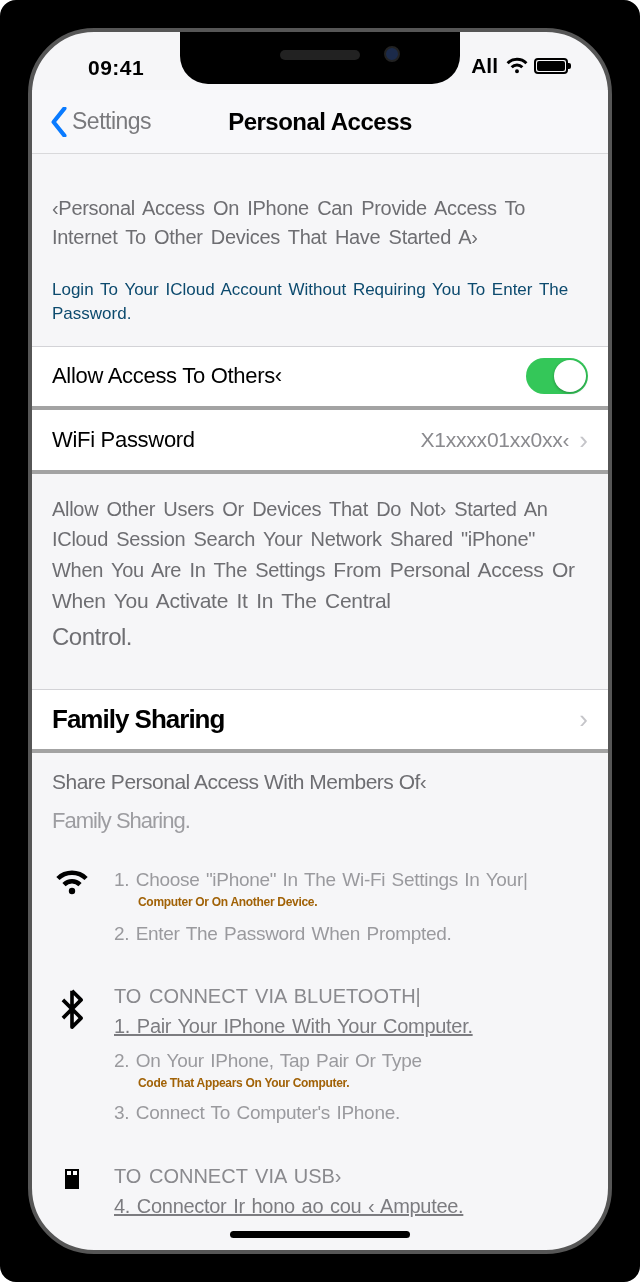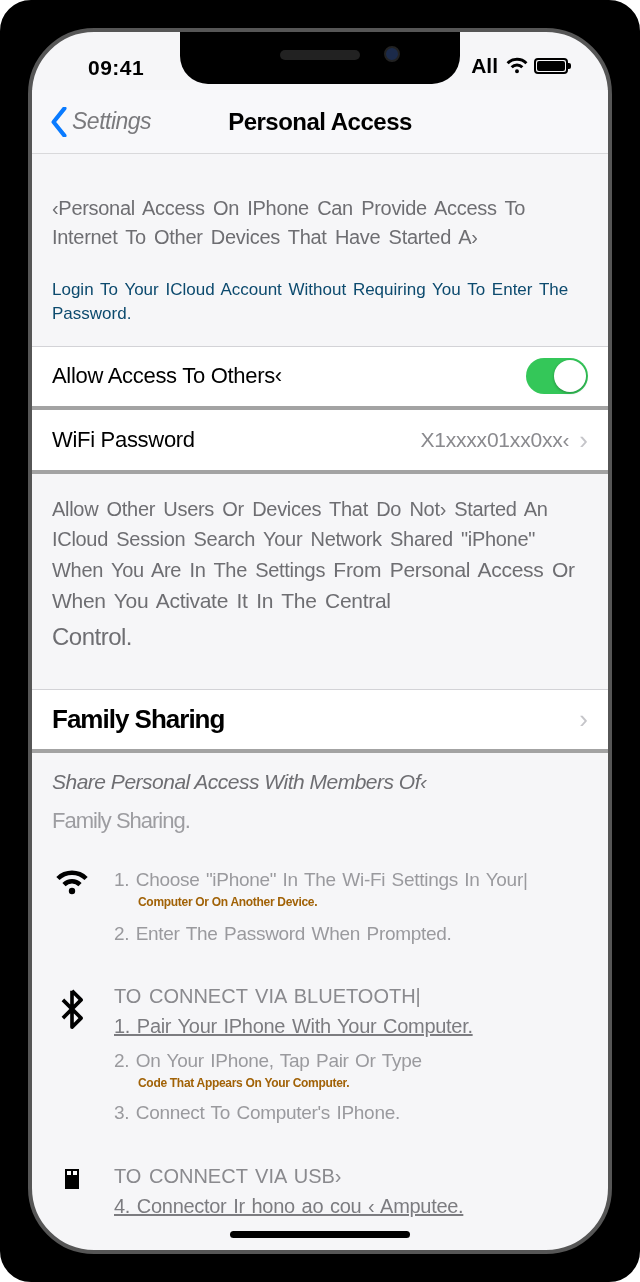--- a/index.html
+++ b/index.html
@@ -1,20 +1,20 @@
 <!DOCTYPE html>
 <html><head>
 <meta charset="utf-8">
 <style>
   * { box-sizing: border-box; margin: 0; padding: 0; -webkit-font-smoothing: antialiased; }
   html, body { width: 640px; height: 1282px; background: #fff; font-family: -apple-system, "Helvetica Neue", Helvetica, Arial, sans-serif; }
   
   
   .frame {
-    position: absolute; inset: 0; border-radius: 31px; border: 14px solid #000;
+    position: absolute; inset: 0; border-radius: 16px; border: 14px solid #000;
     background: #000; box-shadow: inset 0 0 0 6px #000;
   }
   .bezel {
     position: absolute; inset: 14px; border-radius: 66px; background: #f6f6f8; overflow: hidden;
     border: 4px solid #565656;
   }
   .side-btn { position: absolute; background: #000; border-radius: 4px; }
   #btn-l1 { left: -4px; top: 180px; width: 8px; height: 60px; }
   #btn-l2 { left: -4px; top: 280px; width: 8px; height: 90px; }
   #btn-l3 { left: -4px; top: 390px; width: 8px; height: 90px; }
@@ -35,21 +35,21 @@
   .sb-time { position:absolute; top:24px; left:56px; font-size:21px; font-weight:600; letter-spacing:0.5px; }
   .sb-right { position:absolute; top:22px; right:40px; display:flex; align-items:center; gap:6px; }
   .sb-carrier { font-size:21px; font-weight:600; margin-right:2px;}
   .sb-wifi-svg { width:22px; height:18px; }
   .sb-batt { width:34px; height:16px; border:2px solid #000; border-radius:4px; position:relative; }
   .sb-batt::after { content:""; position:absolute; right:-5px; top:3px; width:3px; height:6px; background:#000; border-radius:0 2px 2px 0;}
   .sb-batt-fill { position:absolute; inset:1px; background:#000; border-radius:2px;}
   
   
   .navheader { height:64px; background:#f8f8fa; border-bottom:1px solid #d9d9db; position:relative; display:flex; align-items:center; }
-  .back { display:flex; align-items:center; gap:0px; color:#0a7bff; font-size:23px; padding-left:18px;font-style:italic; }
+  .back { display:flex; align-items:center; gap:0px; color:#0a7bff; font-size:23px; padding-left:18px; }
   .back svg { width:18px; height:30px; }
   .back-label { color:#7a7a7d; font-size:23px; margin-left:4px; letter-spacing:-0.5px;}
   .navtitle { position:absolute; left:0; right:0; text-align:center; font-size:24px; font-weight:700; pointer-events:none; letter-spacing:-0.5px;}
   
   .content { overflow:hidden; }
   
   .note { color:#6e6e72; font-size:20px; line-height:1.45; padding: 40px 20px 24px 20px; word-spacing:3px; letter-spacing:-0.3px;}
   .note-small { font-size:17px; color:#0c4a6e; padding:2px 20px 20px 20px; line-height:1.4; word-spacing:2px;}
   .note2 { color:#6e6e72; font-size:20px; line-height:1.5; padding: 20px 20px 34px 20px; letter-spacing:-0.3px; word-spacing:3px;}
   .note2 .last { font-size:21px; }
@@ -59,21 +59,21 @@
   .cell + .cell { border-top:none; }
   .cell-label { font-size:22px; color:#000; letter-spacing:-0.3px;}
   .cell-value { font-size:21px; color:#8a8a8e; margin-left:auto; margin-right:10px; letter-spacing:-0.2px;}
   .cell-bold .cell-label { font-weight:700; font-size:26px; letter-spacing:-1px;}
   
   .chevron { color:#c5c5c9; font-size:26px; line-height:1;}
   
   .toggle { width:62px; height:36px; background:#34c759; border-radius:18px; position:relative; }
   .toggle-knob { position:absolute; right:2px; top:2px; width:32px; height:32px; background:#fff; border-radius:50%; box-shadow:0 1px 3px rgba(0,0,0,0.3);}
   
-  .footer-note { color:#6e6e72; font-size:21px; padding: 14px 20px 12px 20px; line-height:1.4; letter-spacing:-0.5px;font-style:italic;}
+  .footer-note { color:#6e6e72; font-size:21px; padding: 14px 20px 12px 20px; line-height:1.4; letter-spacing:-0.5px;}
   .footer-sub { color:#9d9da1; font-size:22px; padding:0 20px 24px 20px; letter-spacing:-1px;}
   
   .instr { padding: 8px 20px 6px 20px; display:flex; gap:22px; }
   .instr-icon { width:40px; flex:0 0 40px; display:flex; justify-content:center; padding-top:4px;}
   .instr-body {}
   .instr-title { color:#8a8a8e; font-size:20px; font-weight:400; letter-spacing:0px; margin-bottom:4px; word-spacing:2px;}
   .instr-step { color:#9a9a9e; font-size:19px; line-height:1.45; padding-left:0; letter-spacing:-0.3px; word-spacing:1.5px;}
   .instr-step.main { color:#7c7c80; font-size:20px;text-decoration:underline;}
   .instr-sub { padding-left:24px; color:#a16207; font-size:12px; line-height:1.35; letter-spacing:-0.3px;font-weight:bold;}
   

